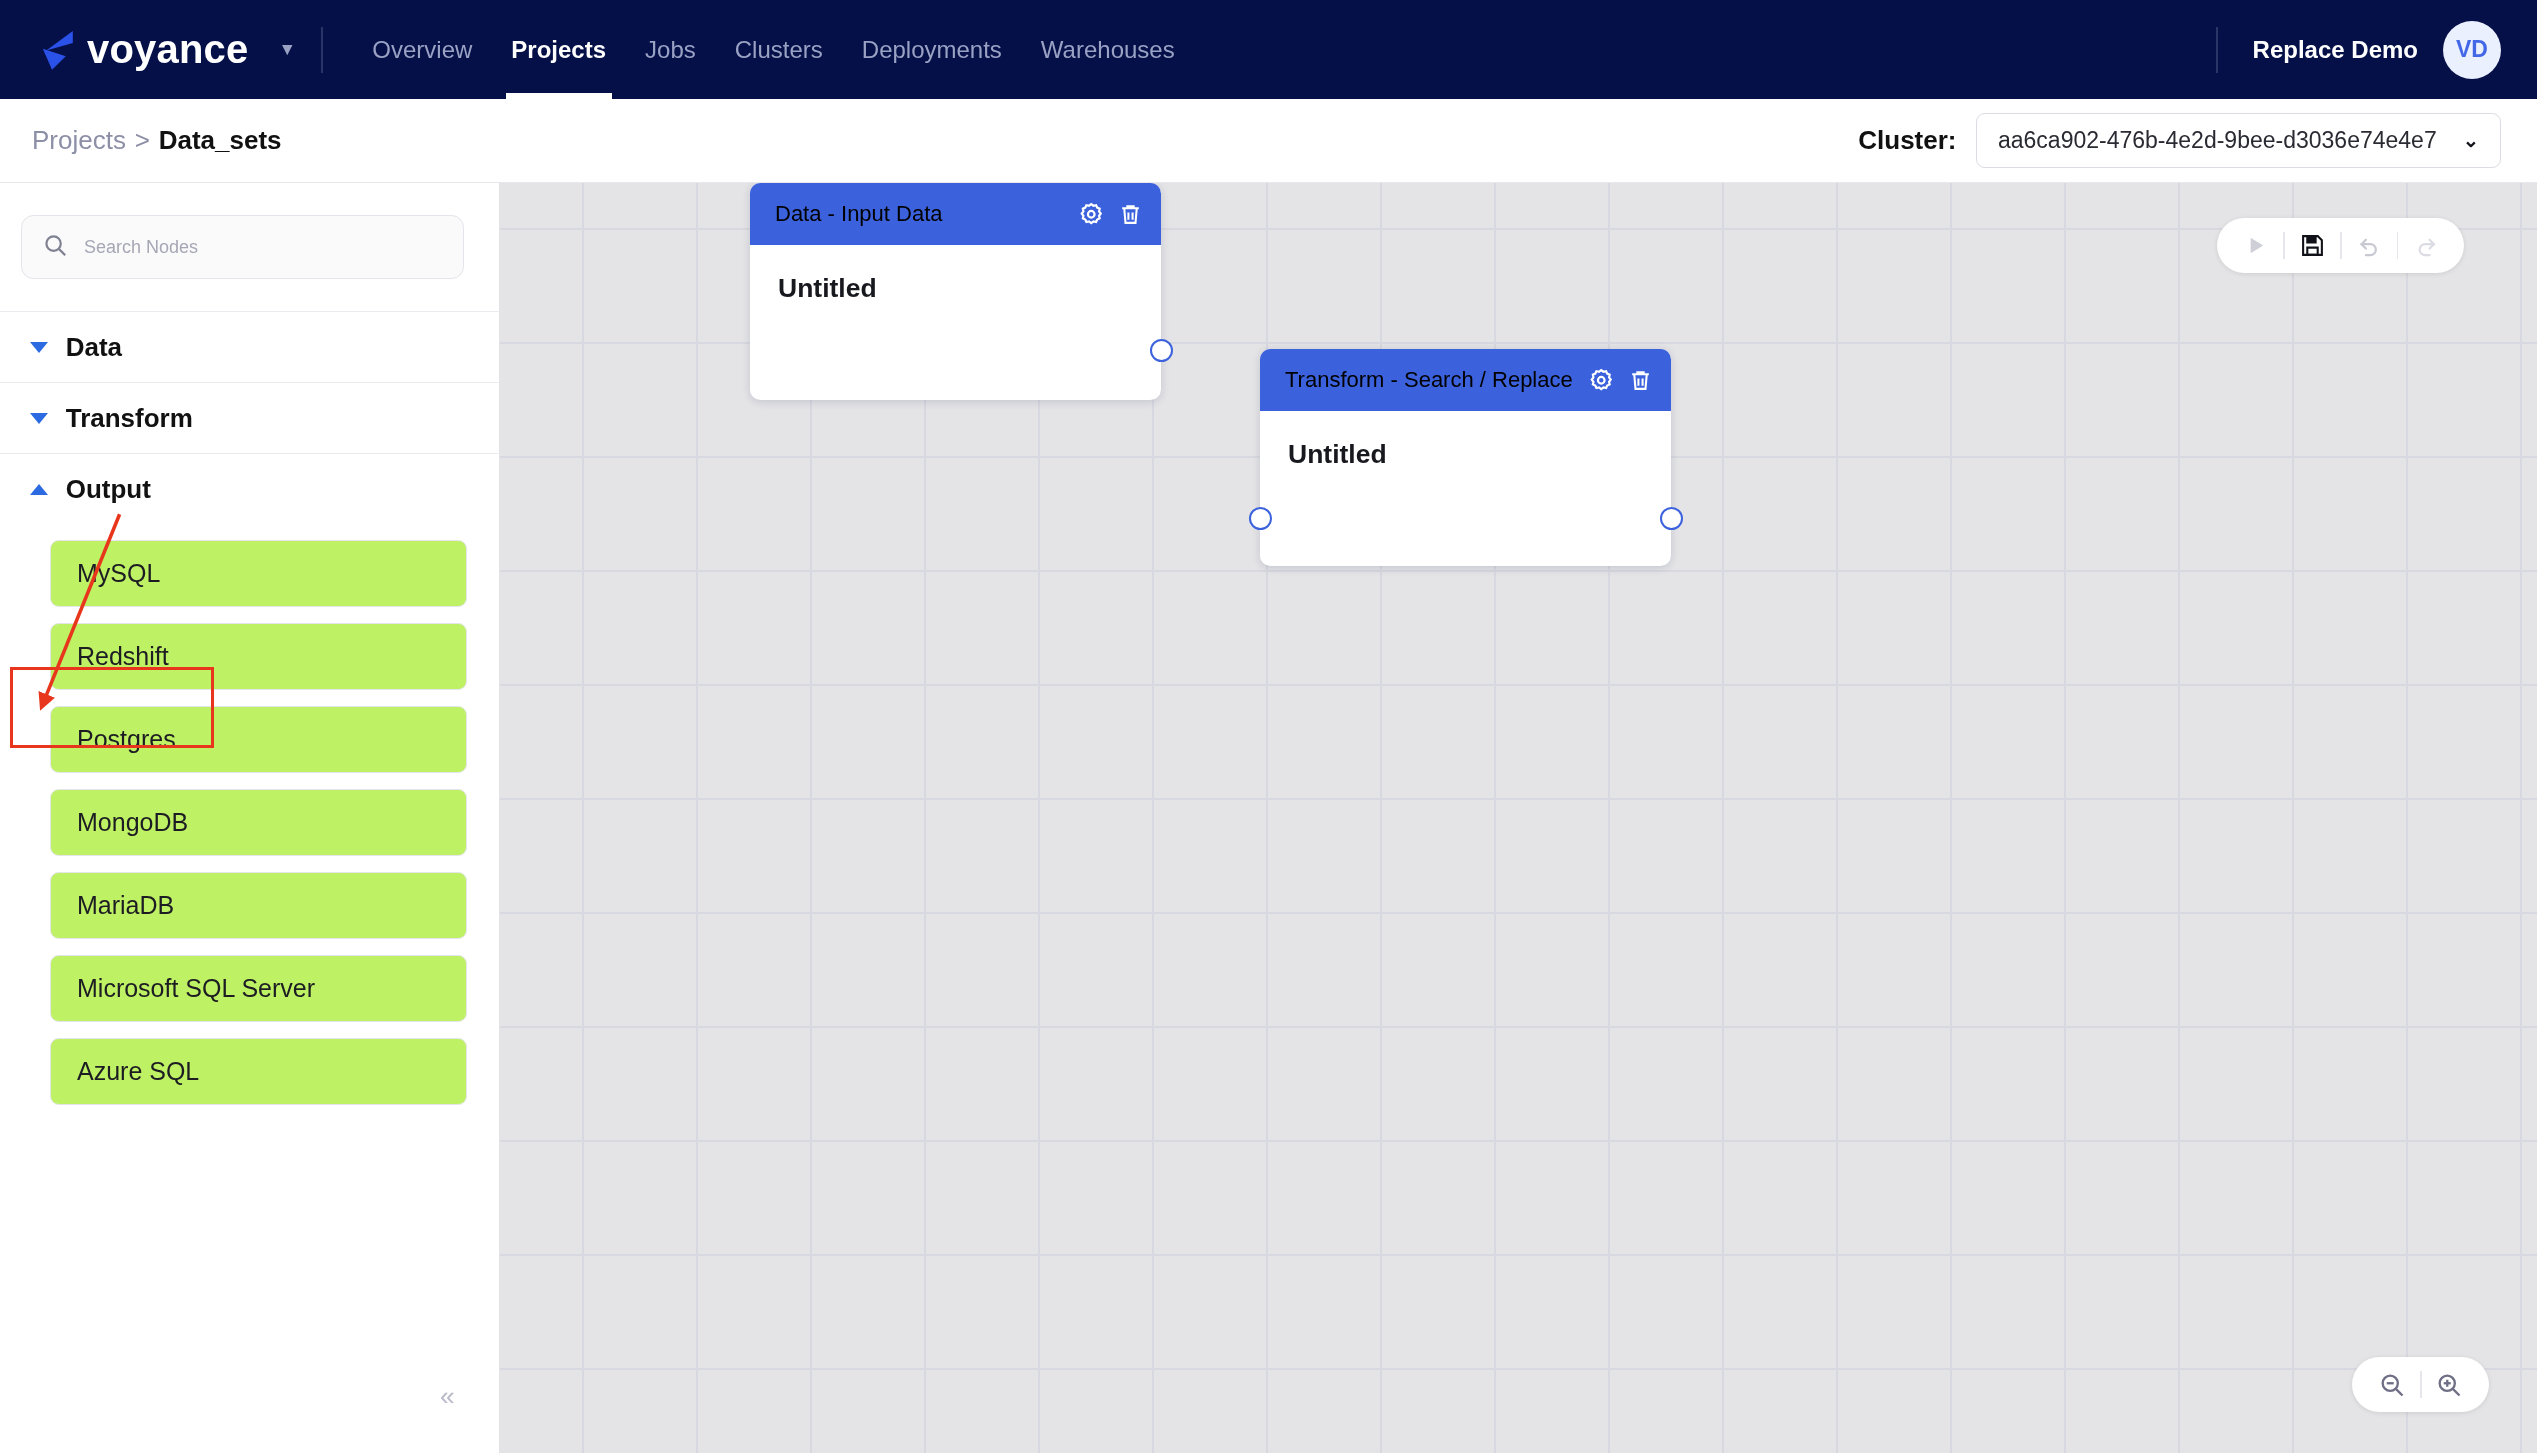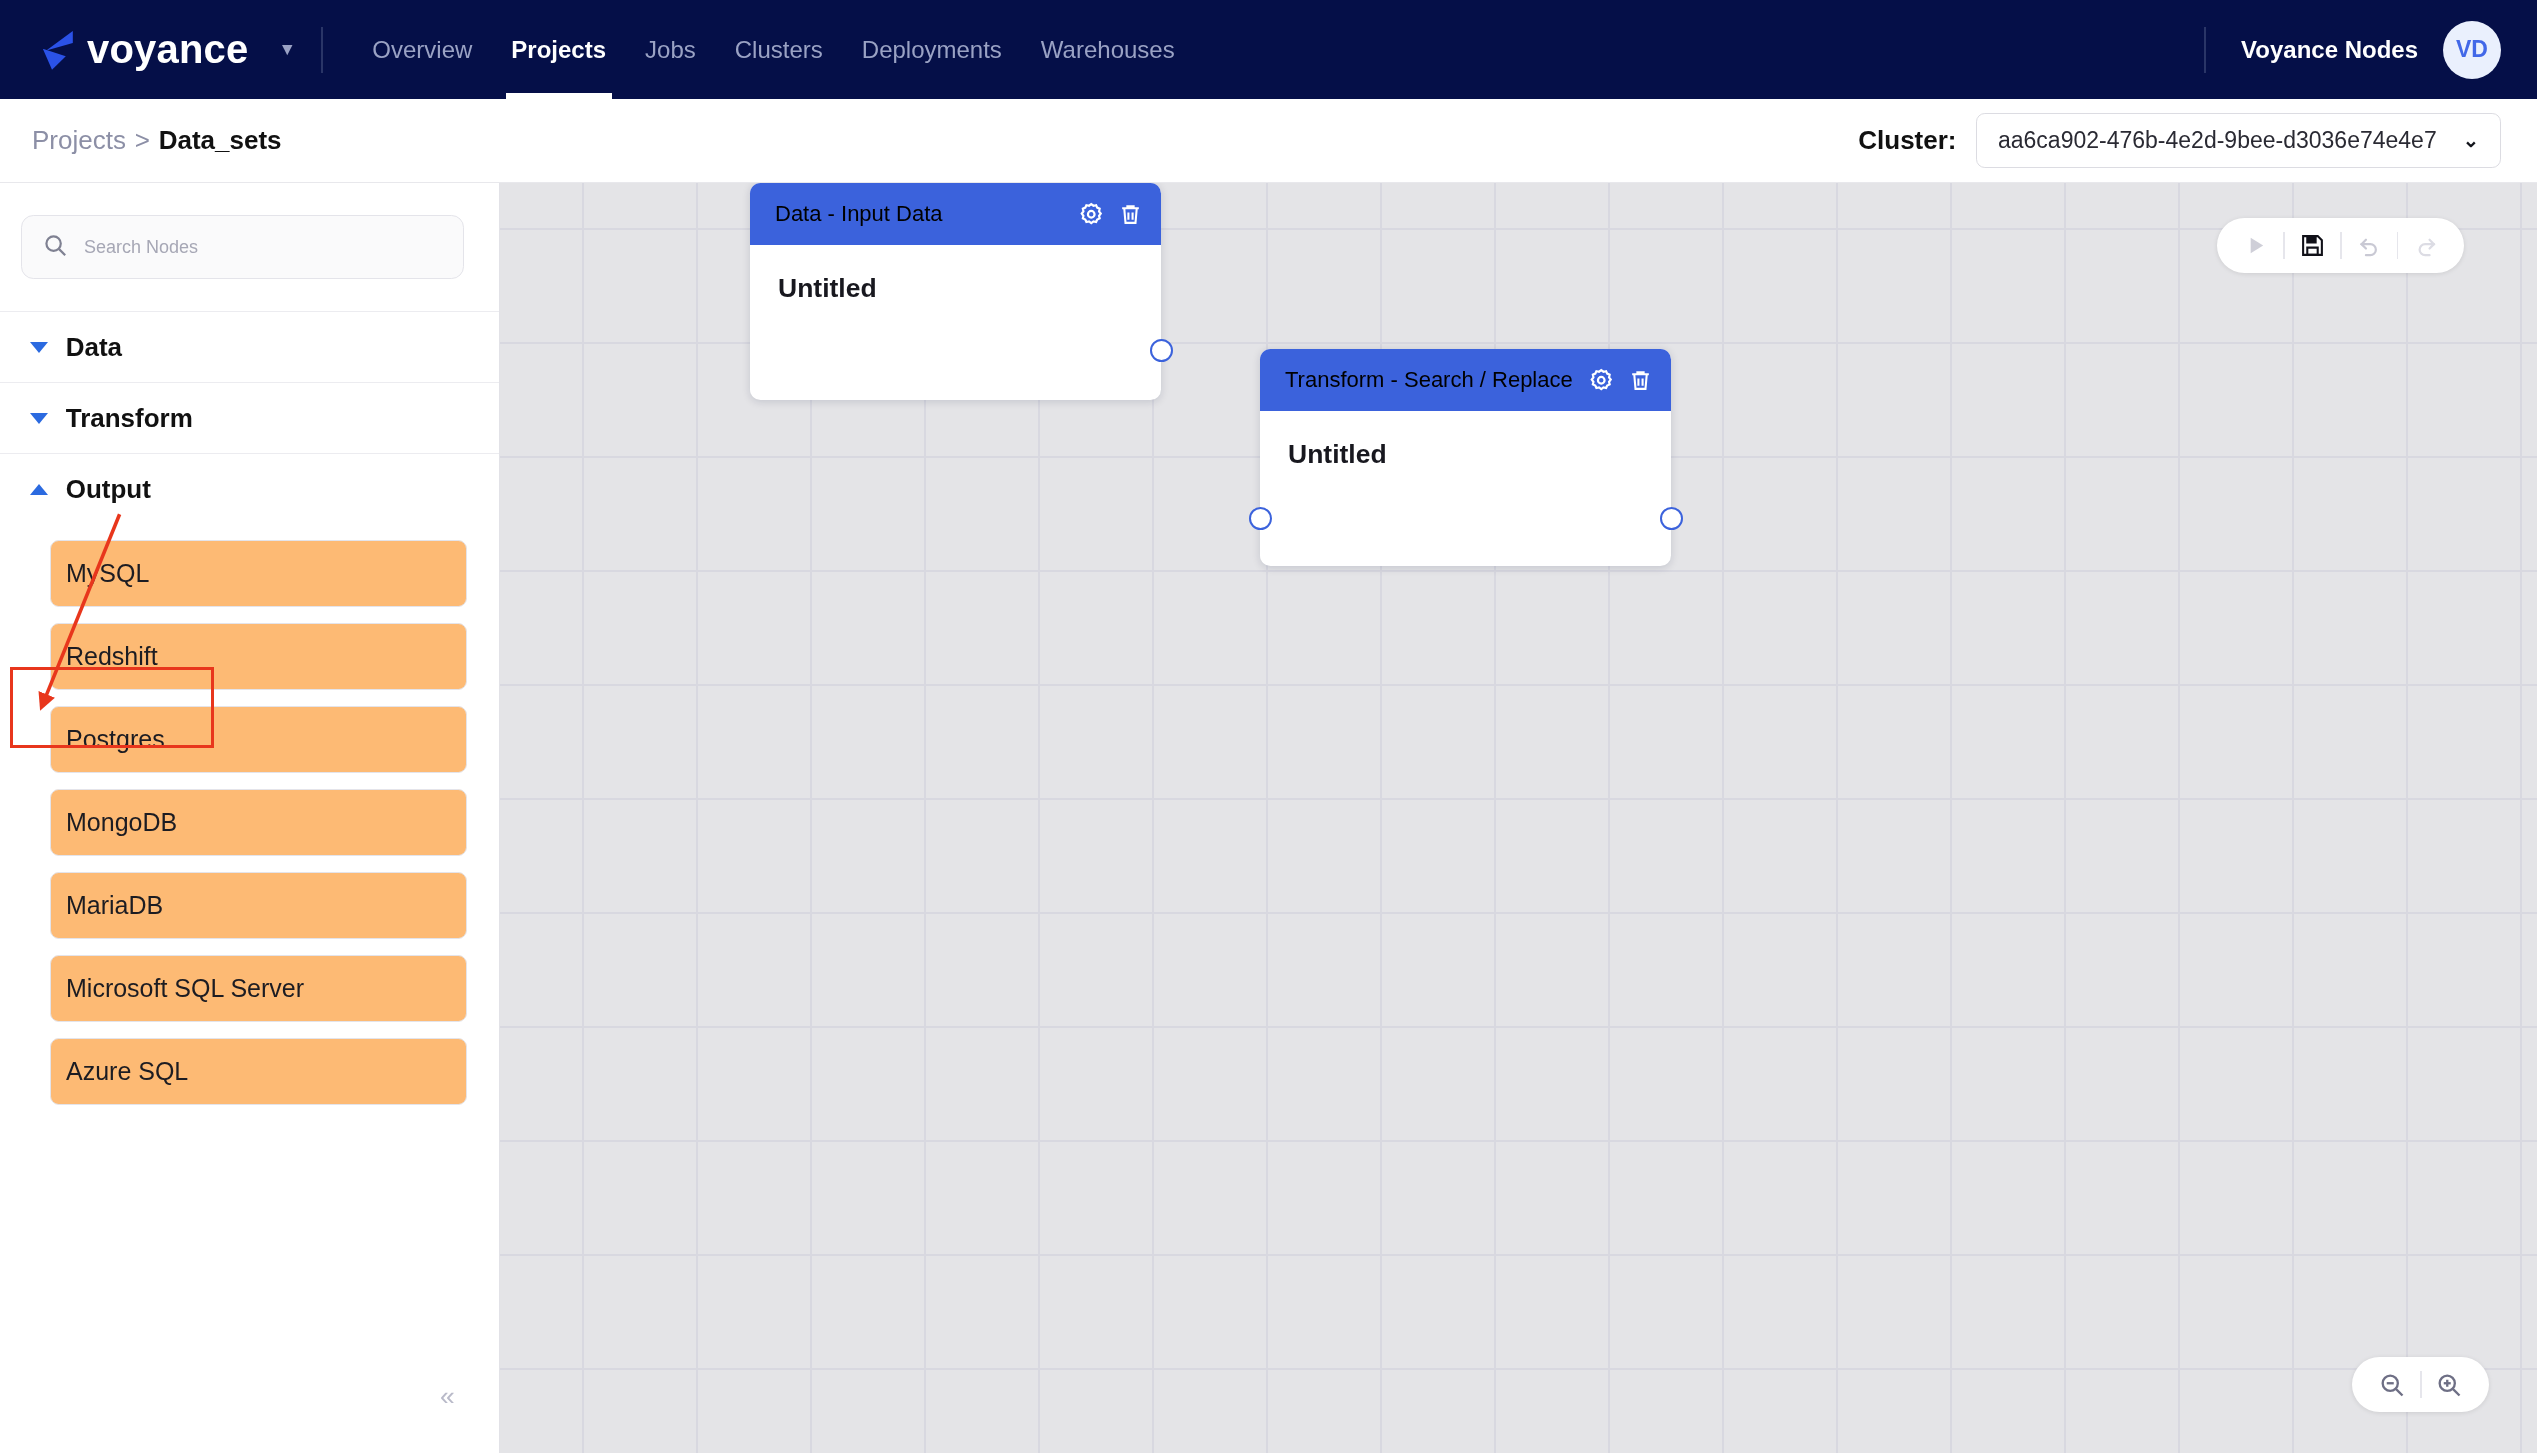--- a/index.html
+++ b/index.html
@@ -120,22 +120,22 @@
   }
   .sec-head:last-of-type { }
   .tri { width: 0; height: 0; }
   .tri.down { border-left: 9.7px solid transparent; border-right: 9.7px solid transparent; border-top: 11.5px solid #2b6ae0; }
   .tri.up   { border-left: 9.7px solid transparent; border-right: 9.7px solid transparent; border-bottom: 11.5px solid #2b6ae0; }
   .sec-title { font-size: 26px; font-weight: 700; color: #111; }
   #node-list { padding: 16px 32px 0 50px; }
   .node-item {
     height: 67px; margin-bottom: 16px;
     border: 1.8px solid #e4e4ea; border-radius: 8.8px;
-    display: flex; align-items: center; padding-left: 15px;
-    font-size: 25px; color: #1c1c22; background: #fdba74; cursor: grab;
+    display: flex; align-items: center; padding-left: 26px;
+    font-size: 25px; color: #1c1c22; background: #bef264; cursor: grab;
   }
   #collapse-btn {
     position: absolute; left: 440px; bottom: 42px;
     font-size: 26.5px; color: #b9bac9; cursor: pointer; letter-spacing: -1.8px;
   }
 
   
   #annot-box {
     position: absolute; left: 9.7px; top: 484px;
     width: 204px; height: 81px;
@@ -213,21 +213,21 @@
     <div class="nav-tab">Overview</div>
     <div class="nav-tab active">Projects</div>
     <div class="nav-tab">Jobs</div>
     <div class="nav-tab">Clusters</div>
     <div class="nav-tab">Deployments</div>
     <div class="nav-tab">Warehouses</div>
   </div>
 
   <div id="nav-right">
     <div id="nav-right-divider"></div>
-    <span id="account-name">Voyance Nodes</span>
+    <span id="account-name">Replace Demo</span>
     <div id="avatar">VD</div>
   </div>
 </div>
 
 <div id="subbar">
   <div id="breadcrumb">
     <span class="crumb-link">Projects</span>
     <span class="crumb-sep">&gt;</span>
     <span class="crumb-current">Data_sets</span>
   </div>

